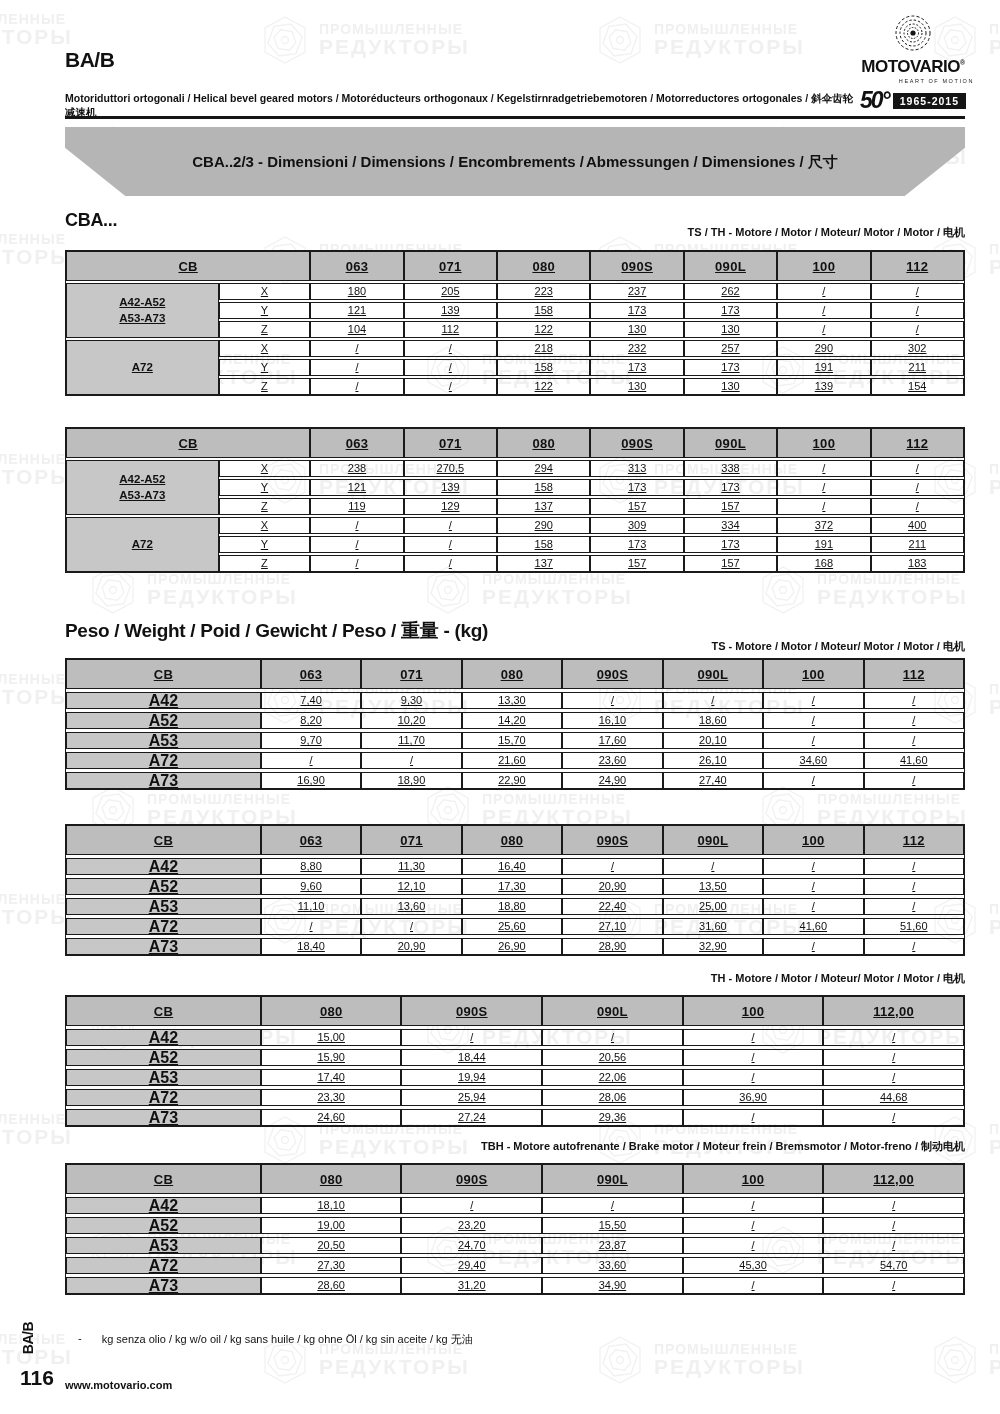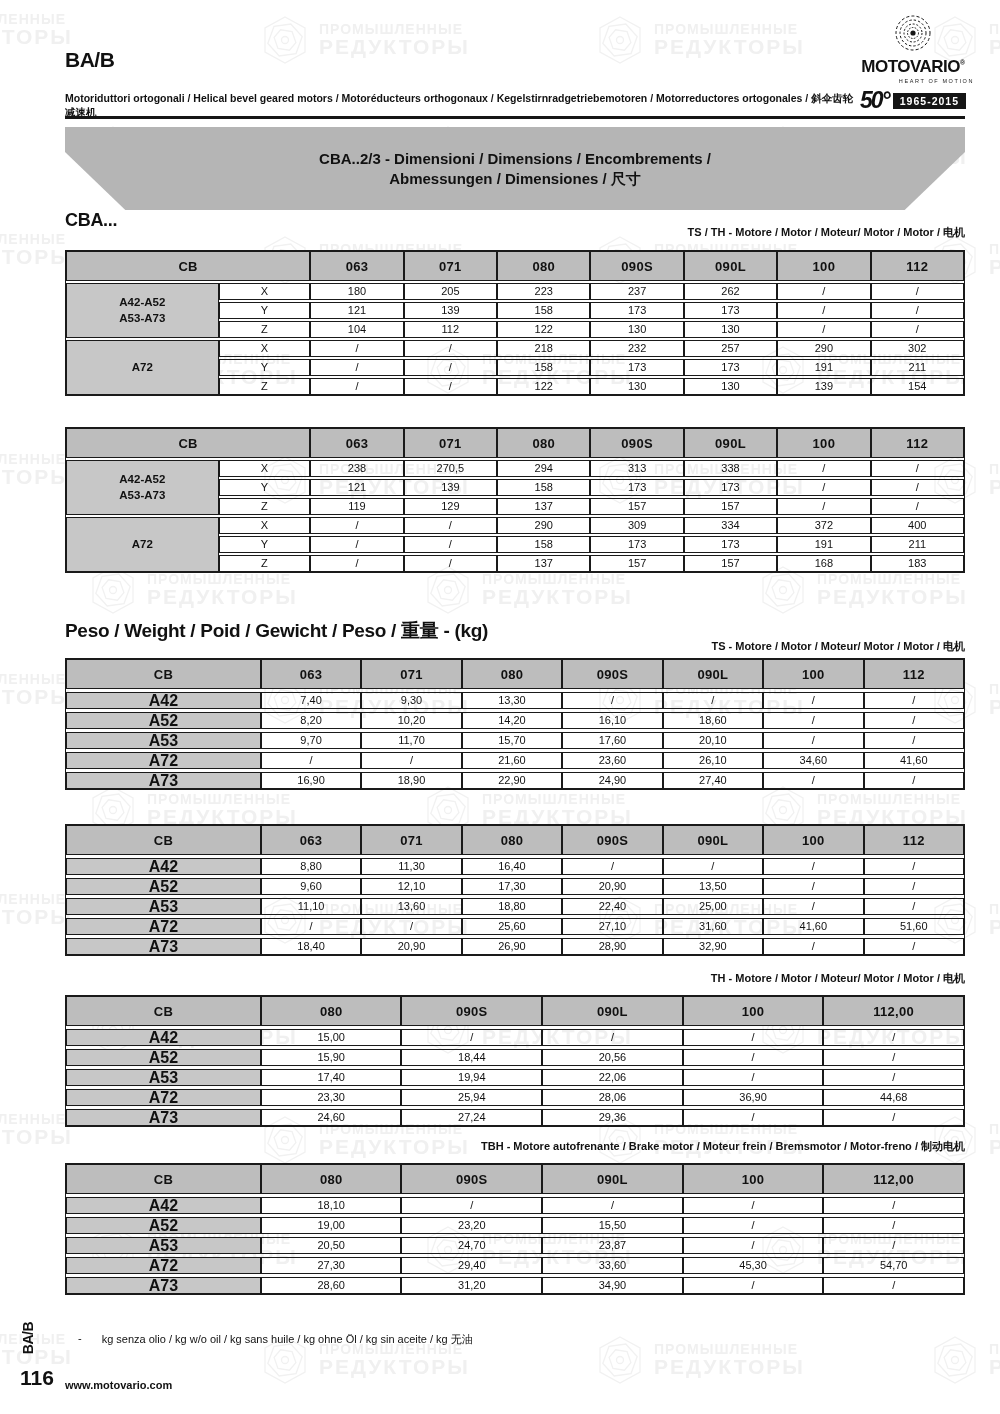--- a/index.html
+++ b/index.html
@@ -32,36 +32,36 @@
   #logo{left:848px;top:10px;width:130px;text-align:center;}
   #logo .rosette{display:block;margin:0 auto;}
   #logo .brand{font-size:17px;font-weight:bold;letter-spacing:-0.5px;margin-top:1px;}
   #logo .brand sup{font-size:7px;}
   #logo .tagline{font-size:5.5px;letter-spacing:1.6px;text-align:right;margin:1px 4px 3px 0;color:#222;}
   #logo .anniv{display:flex;align-items:center;justify-content:flex-start;gap:4px;margin-left:4px;padding-left:8px;}
   #logo .fifty{font-size:23px;font-weight:bold;font-style:italic;letter-spacing:-2px;}
   #logo .years{background:#151515;color:#fff;font-size:10.5px;font-weight:bold;padding:2px 7px;letter-spacing:1px;}
 
   
-  #banner{left:65px;top:127px;width:900px;height:83px;background:var(--banner-bg);
+  #banner{left:65px;top:127px;width:900px;height:69px;background:var(--banner-bg);
     clip-path:polygon(0 0,100% 0,100% 30%,93.3% 100%,6.7% 100%,0 30%);
-    display:flex;flex-direction:column;align-items:center;justify-content:center;gap:2px;}
+    display:flex;flex-direction:row;align-items:center;justify-content:center;gap:2px;}
   #banner .bl{font-size:15px;font-weight:bold;text-align:center;line-height:1.2;}
 
   
   .sec-title{font-weight:bold;font-size:18px;letter-spacing:-0.3px;}
   #dimtitle{left:65px;top:210px;}
   #wtitle{left:65px;top:618px;font-size:19px;}
   .tbl-label{right:35px;font-size:11px;font-weight:bold;text-align:right;}
   #dlab0{top:225px;} #dlab1{top:403px;}
   #wlab0{top:639px;} #wlab1{top:800px;} #wlab2{top:971px;} #wlab3{top:1139px;}
 
   
   .tframe{width:900px;left:65px;border:1px solid var(--border);background:transparent;}
-  .grid{display:grid;row-gap:2px;grid-template-rows:30px;grid-auto-rows:17px;}
+  .grid{display:grid;row-gap:2px;grid-template-rows:30px;grid-auto-rows:17px;text-decoration:underline;}
   .gdim{grid-template-columns:17% 10.2% repeat(7,1fr);}
   .gw7{grid-template-columns:21.7% repeat(7,1fr);grid-auto-rows:17px;row-gap:3px;}
   .gw5{grid-template-columns:21.7% repeat(5,1fr);grid-auto-rows:17px;row-gap:3px;}
   #t1{top:250px;} #t2{top:427px;} #t3{top:658px;} #t4{top:824px;} #t5{top:995px;} #t6{top:1163px;}
   .cell{border:1px solid var(--border);display:flex;align-items:center;justify-content:center;
         font-size:11px;line-height:1;background:transparent;}
   .th{background:var(--header-bg);font-weight:bold;font-size:13px;letter-spacing:0.3px;}
   .cbspan{grid-column:span 2;}
   .glabel{grid-row:span 3;background:var(--label-bg);font-weight:bold;font-size:11.5px;
           flex-direction:column;line-height:1.35;}

